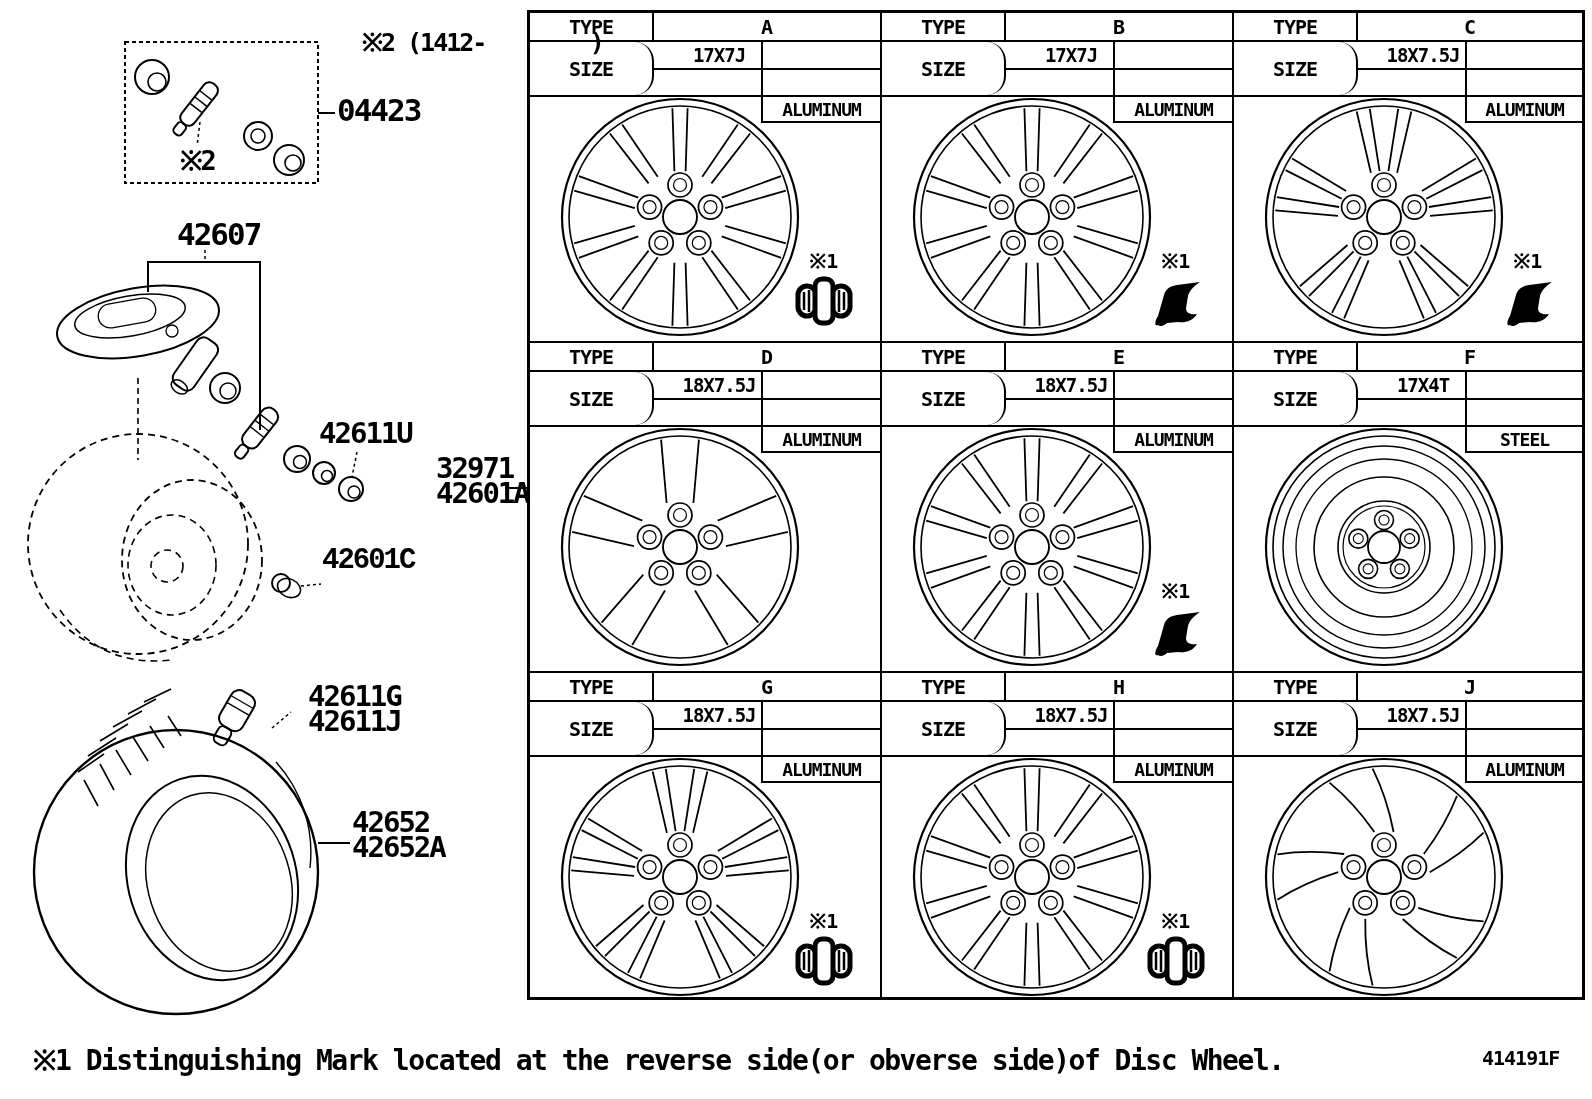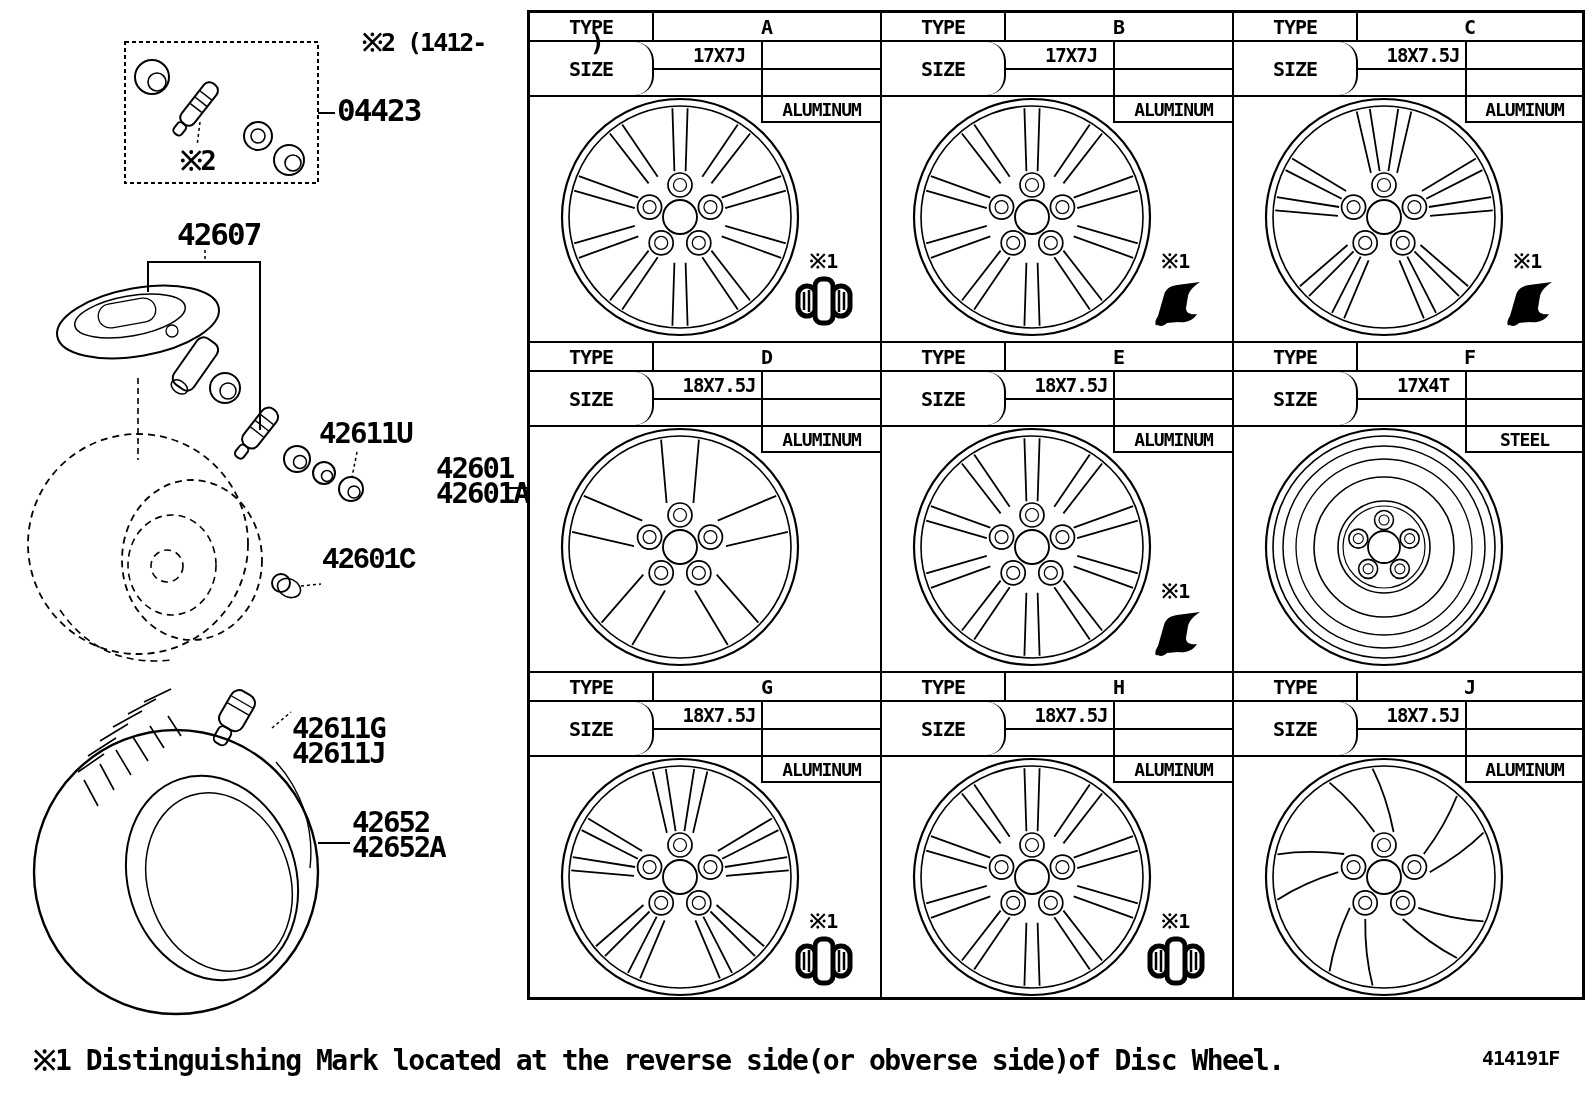--- a/index.html
+++ b/index.html
@@ -129,30 +129,30 @@
     <line x1="505" y1="488" x2="527" y2="488" stroke-width="2"></line>
   </g>
 </svg>
 
 <div class="part-label" style="left:362px;top:22px;font-size:25px;margin-top:8px;">※2 (1412-        )</div>
 <div class="part-label" style="left:337px;top:95px;font-size:31px;">04423</div>
 <div class="part-label" style="left:180px;top:147px;font-size:27px;">※2</div>
 <div class="part-label" style="left:177px;top:219px;font-size:31px;">42607</div>
 <div class="part-label" style="left:319px;top:419px;font-size:29px;">42611U</div>
 <div class="part-label" style="left:322px;top:546px;font-size:29px;font-family:Liberation Mono, monospace;">42601C</div>
-<div class="part-label-stack" style="left:292px;top:684px;margin-top:32px;">
+<div class="part-label-stack" style="left:308px;top:684px;">
   <div>42611G</div>
   <div>42611J</div>
 </div>
 <div class="part-label-stack" style="left:352px;top:810px;">
   <div>42652</div>
   <div>42652A</div>
 </div>
 <div class="part-label-stack" style="left:436px;top:456px;">
-  <div>42601</div>
+  <div>32971</div>
   <div>42601A</div>
 </div>
 
 <div class="grid">
   <div class="gl" style="left:350px;top:0;width:2px;height:984px;"></div>
   <div class="gl" style="left:702px;top:0;width:2px;height:984px;"></div>
   <div class="gl" style="left:0;top:328px;width:1052px;height:2px;"></div>
   <div class="gl" style="left:0;top:658px;width:1052px;height:2px;"></div>
 
   <div class="cell" style="left:0;top:0;width:350px;height:328px;">

